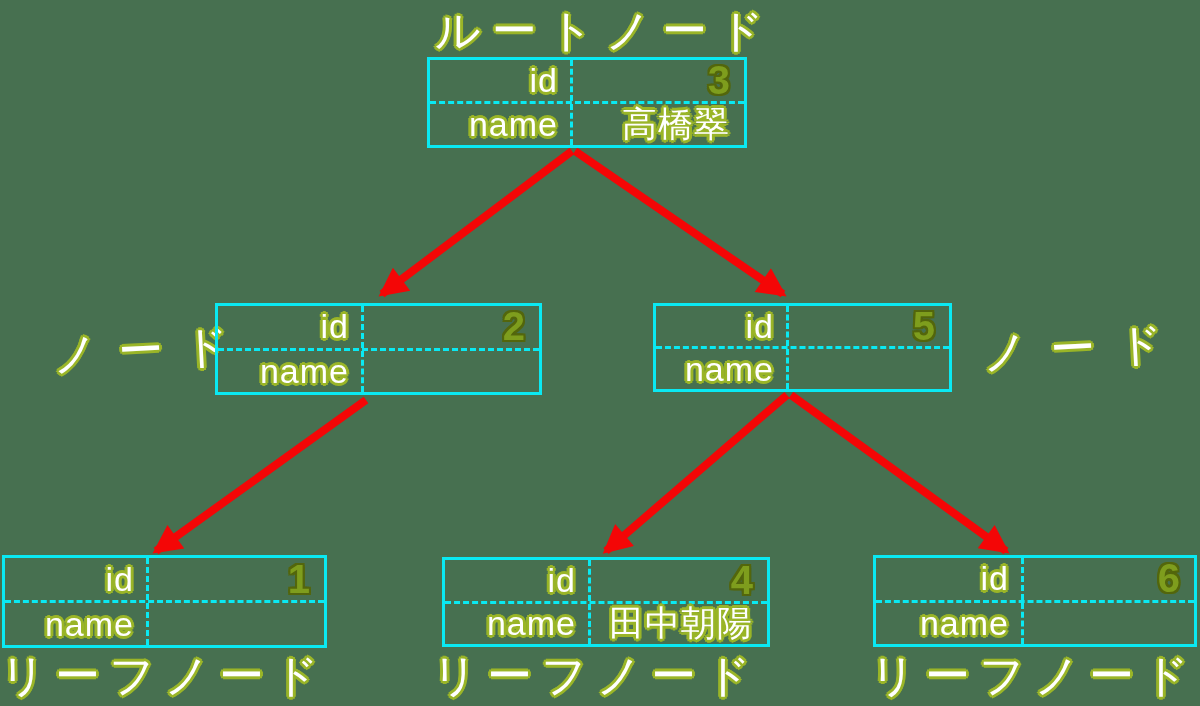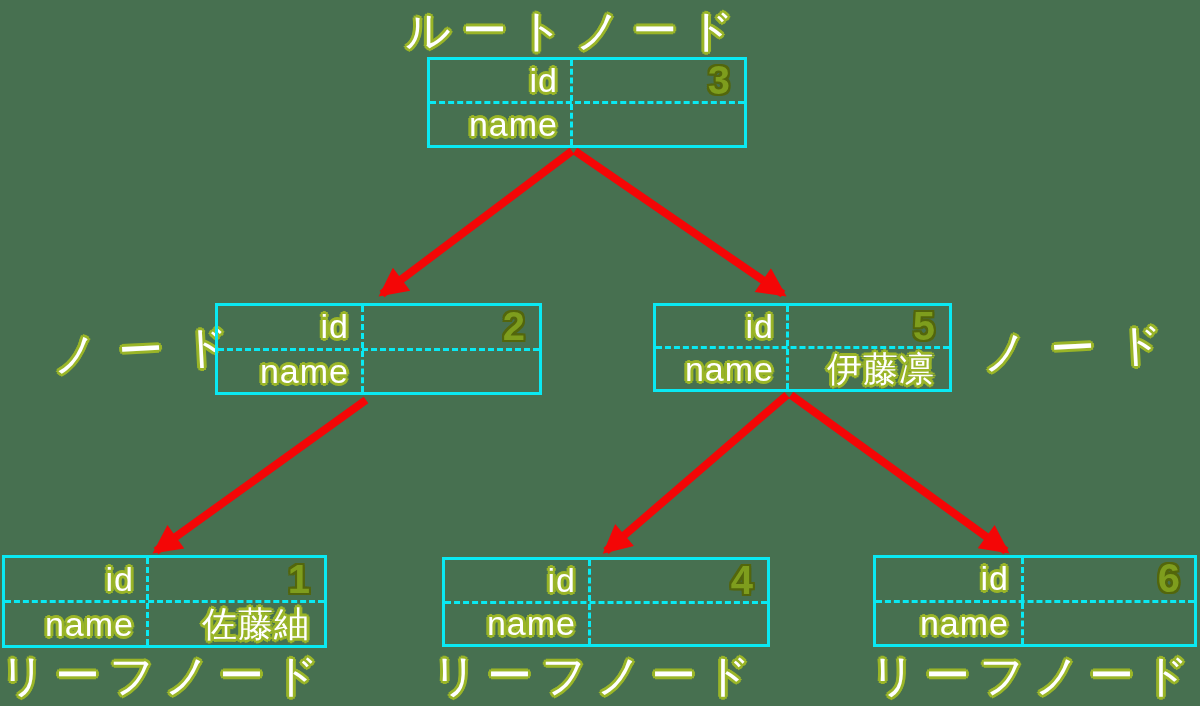--- a/index.html
+++ b/index.html
@@ -69,21 +69,21 @@
   #node-leaf-mid   .cell.key { flex:0 0 146px; }
   #node-leaf-right { left:873px; top:555px; width:324px; height:92px; }
   #node-leaf-right .cell.key { flex:0 0 148px; }
 
   
   .big-label {
     position:absolute;
     font-size:45px;
     white-space:nowrap;
   }
-  #label-root       { left:405px; top:1px;  width:370px; text-align:left; letter-spacing:11px; }
+  #label-root       { left:405px; top:1px;  width:370px; text-align:right; letter-spacing:11px; }
   #label-mid-left   { left:52px;  top:320px; letter-spacing:20px; transform:rotate(-3deg); }
   #label-mid-right  { left:982px; top:318px; letter-spacing:22px; transform:rotate(-3deg); }
   #label-leaf-left  { left:-6px;  top:646px; width:340px; text-align:center; letter-spacing:9px; }
   #label-leaf-mid   { left:426px; top:646px; width:340px; text-align:center; letter-spacing:9px; }
   #label-leaf-right { left:864px; top:646px; width:340px; text-align:center; letter-spacing:9px; }
 </style>
 </head>
 <body>
 
 <div class="canvas">
@@ -114,20 +114,23 @@
           <span class="key-text outlined">id</span>
         </div>
       <div class="cell val">
           <span class="id-text">3</span>
         </div>
     </div>
     <div class="row">
       <div class="cell key">
           <span class="key-text outlined">name</span>
         </div>
+      <div class="cell val">
+          <span class="name-text outlined">高橋翠</span>
+        </div>
     </div>
   </div>
 
   <div class="node" id="node-mid-left">
     <div class="row first">
       <div class="cell key">
           <span class="key-text outlined">id</span>
         </div>
       <div class="cell val">
           <span class="id-text">2</span>
@@ -146,58 +149,55 @@
           <span class="key-text outlined">id</span>
         </div>
       <div class="cell val">
           <span class="id-text">5</span>
         </div>
     </div>
     <div class="row">
       <div class="cell key">
           <span class="key-text outlined">name</span>
         </div>
-      <div class="cell val">
-          <span class="name-text outlined">伊藤凛</span>
-        </div>
     </div>
   </div>
 
   <div class="node" id="node-leaf-left">
     <div class="row first">
       <div class="cell key">
           <span class="key-text outlined">id</span>
         </div>
       <div class="cell val">
           <span class="id-text">1</span>
         </div>
     </div>
     <div class="row">
       <div class="cell key">
           <span class="key-text outlined">name</span>
         </div>
-      <div class="cell val">
-          <span class="name-text outlined">佐藤紬</span>
-        </div>
     </div>
   </div>
 
   <div class="node" id="node-leaf-mid">
     <div class="row first">
       <div class="cell key">
           <span class="key-text outlined">id</span>
         </div>
       <div class="cell val">
           <span class="id-text">4</span>
         </div>
     </div>
     <div class="row">
       <div class="cell key">
           <span class="key-text outlined">name</span>
         </div>
+      <div class="cell val">
+          <span class="name-text outlined">田中朝陽</span>
+        </div>
     </div>
   </div>
 
   <div class="node" id="node-leaf-right">
     <div class="row first">
       <div class="cell key">
           <span class="key-text outlined">id</span>
         </div>
       <div class="cell val">
           <span class="id-text">6</span>

